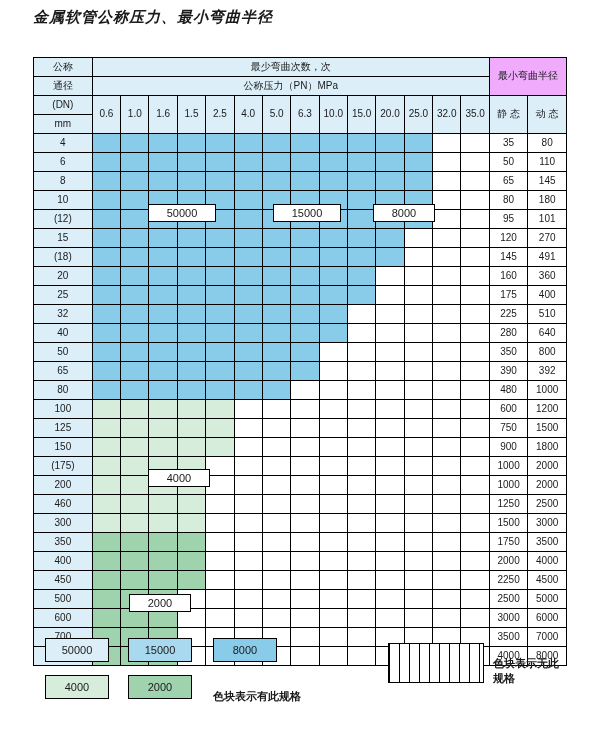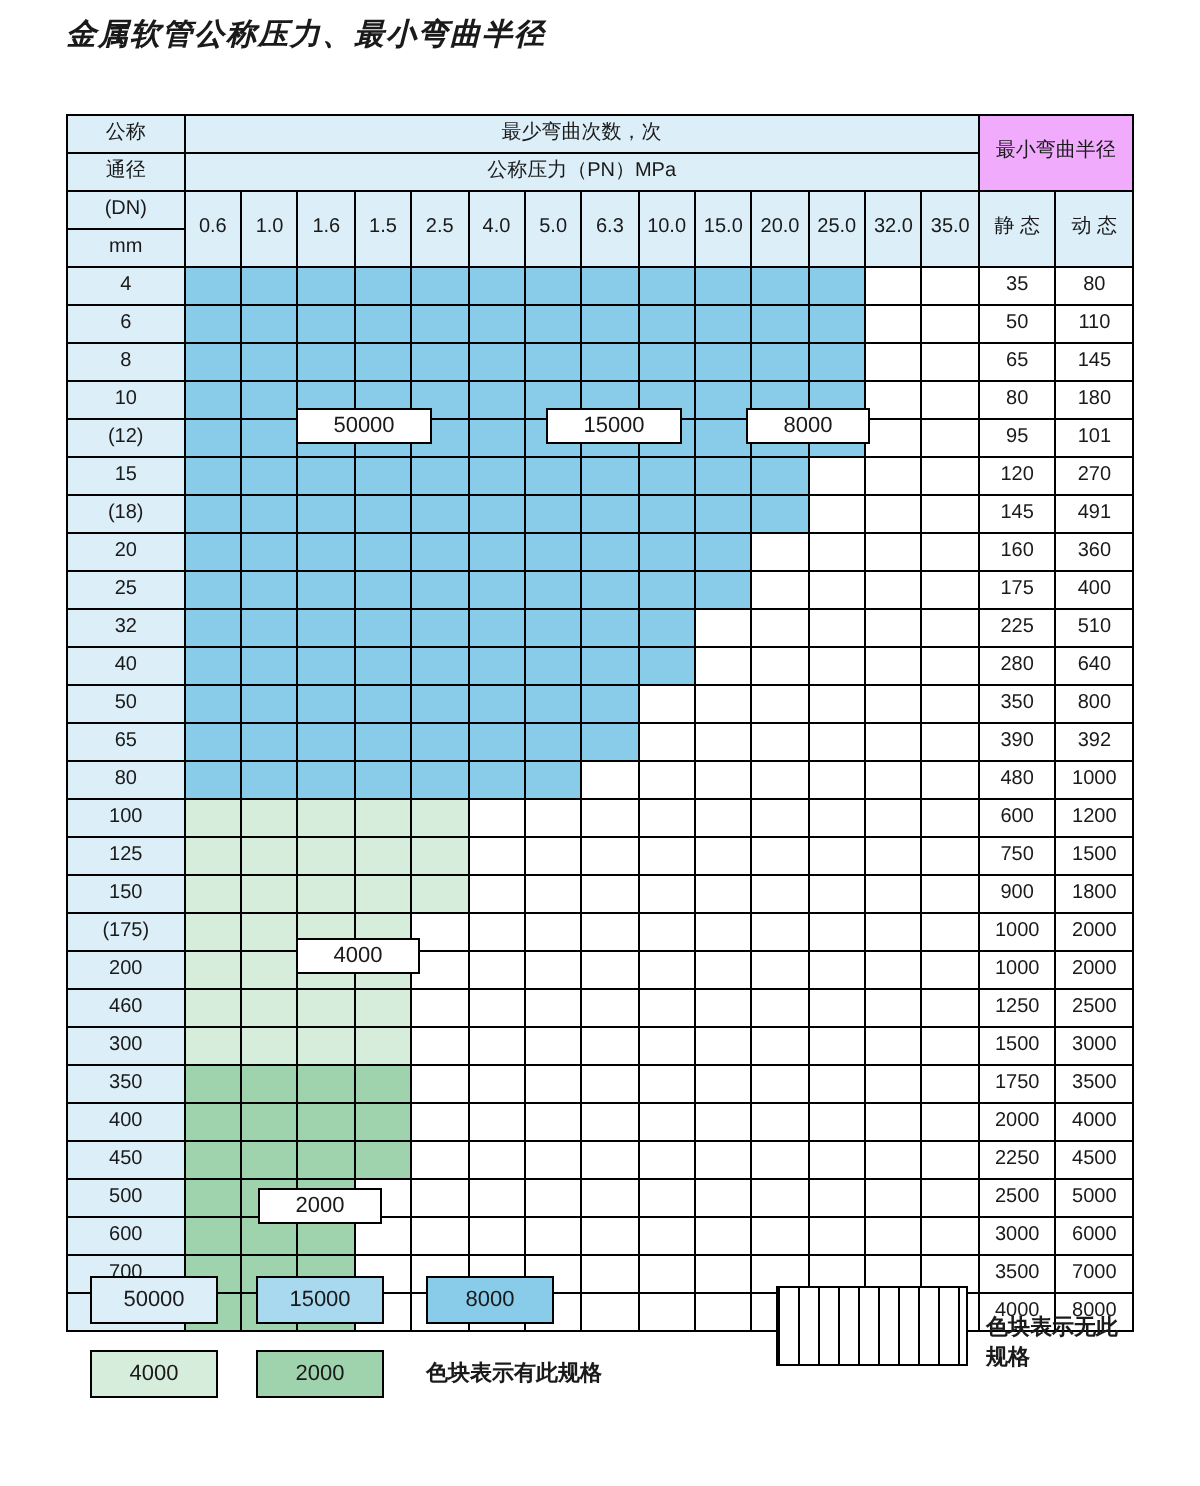--- a/index.html
+++ b/index.html
@@ -691,17 +691,17 @@
   <div class="callout" style="left:115px;top:412px;width:60px;">4000</div>
   <div class="callout" style="left:96px;top:537px;width:60px;">2000</div>
 </div>
 
 <div id="legend">
   <div class="lgbox" style="left:12px;top:5px;background:#dceef8;">50000</div>
   <div class="lgbox" style="left:95px;top:5px;background:#a9d9ef;">15000</div>
   <div class="lgbox" style="left:180px;top:5px;background:#89ccea;">8000</div>
   <div class="lgbox" style="left:12px;top:42px;background:#d7eddc;">4000</div>
   <div class="lgbox" style="left:95px;top:42px;background:#9fd3ae;">2000</div>
-  <div class="lgtext" style="left:180px;top:46px;">色块表示有此规格</div>
+  <div class="lgtext" style="left:180px;top:56px;">色块表示有此规格</div>
 
   <div id="stripebox"></div>
   <div class="lgtext" style="left:460px;top:23px;">色块表示无此规格</div>
 </div>
 
 </body></html>

